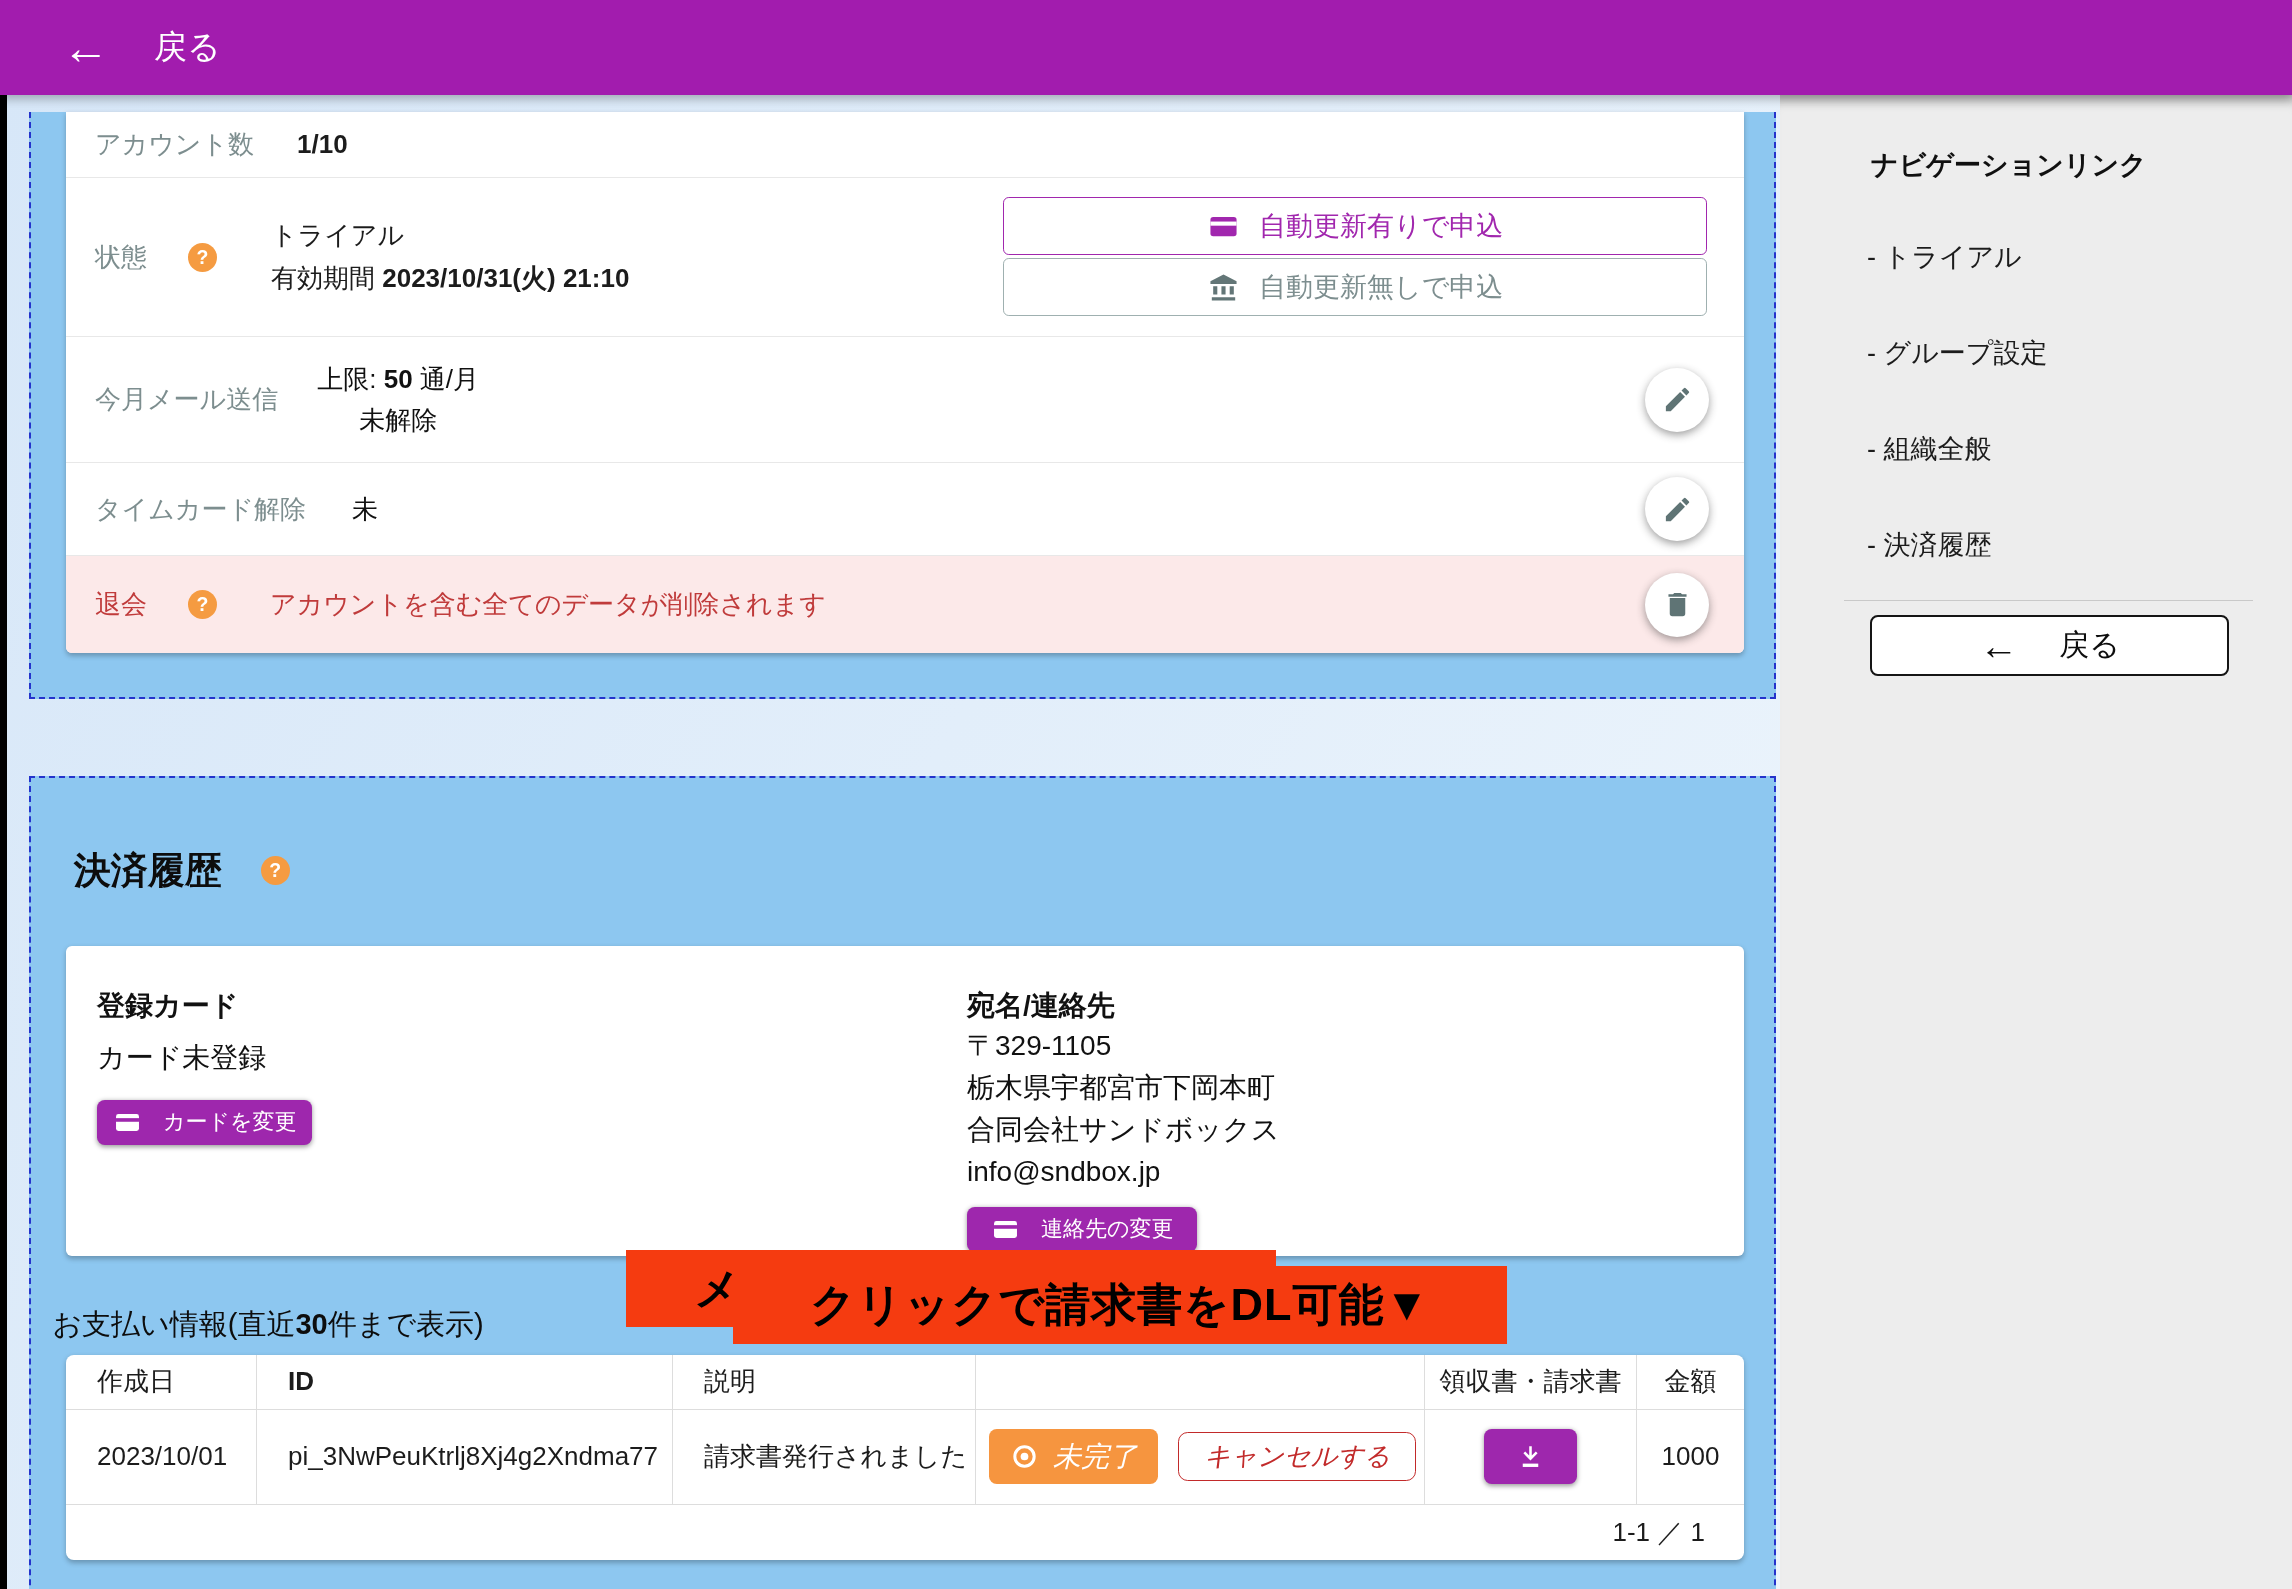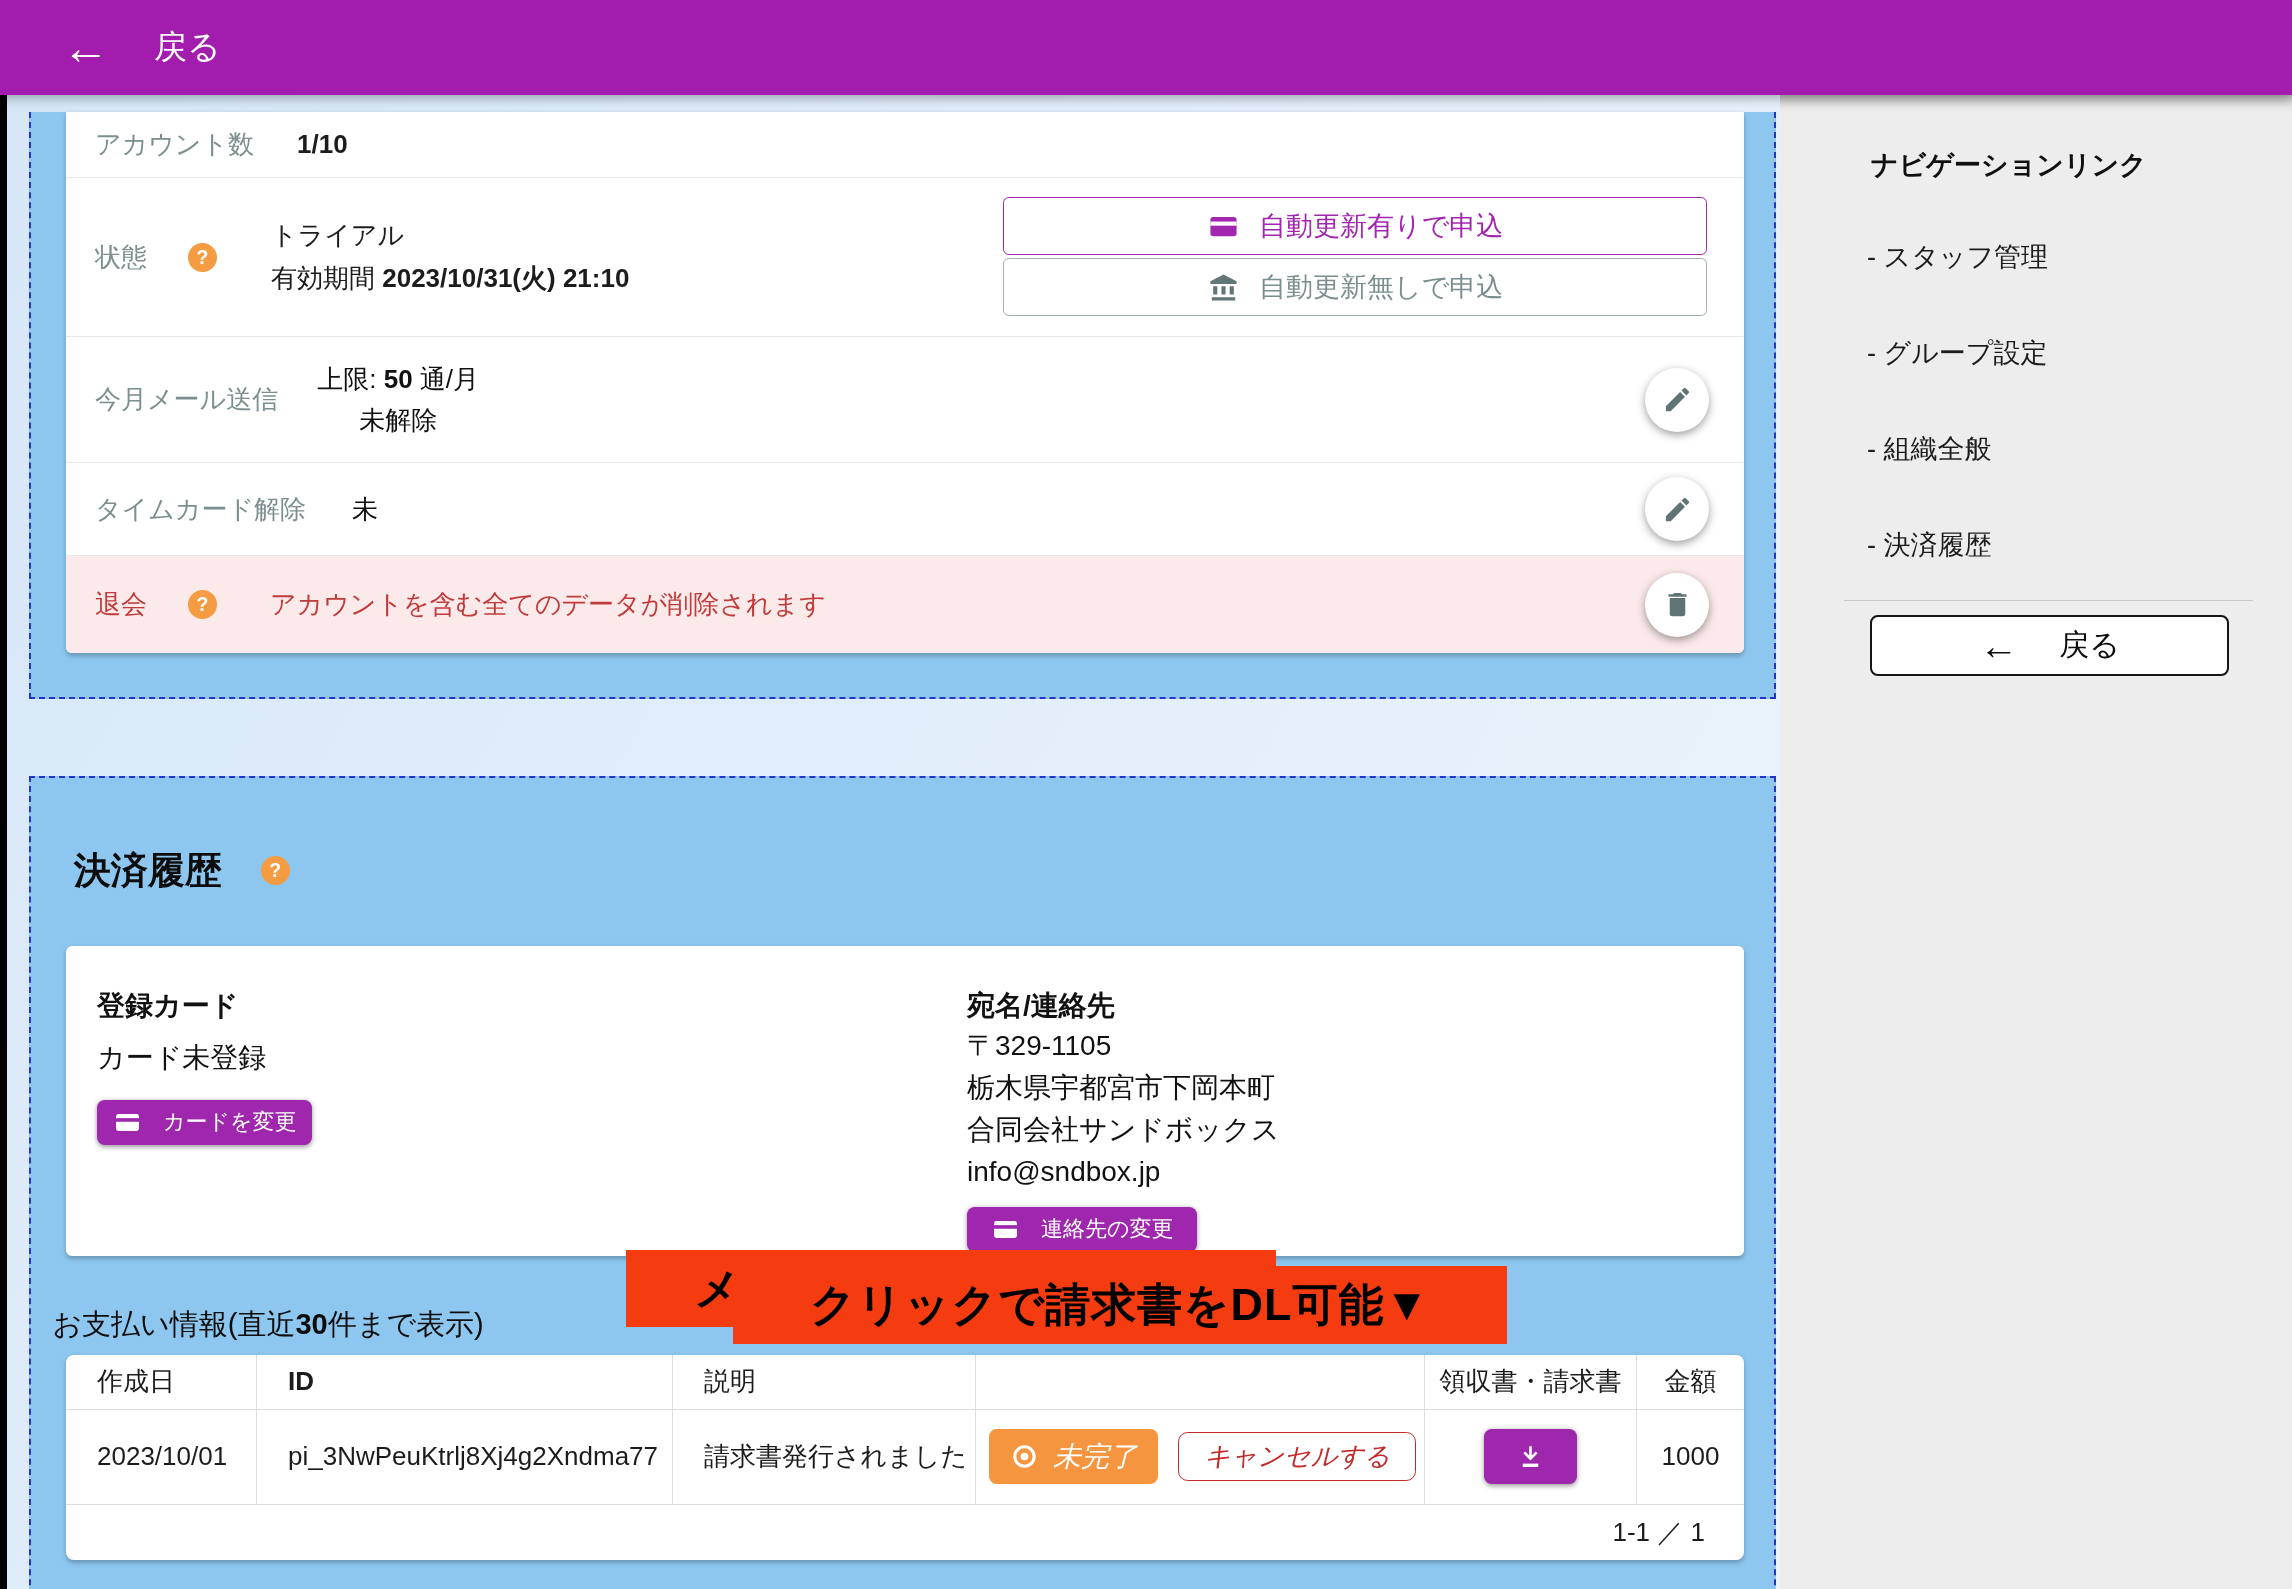--- a/index.html
+++ b/index.html
@@ -301,21 +301,21 @@
   </div>
 
 </div>
 
 <div class="ann-box" id="ann-line1">メールが届かない場合は</div>
 <div class="ann-box" id="ann-line2">クリックで請求書をDL可能▼</div>
 
 <div class="sidebar">
   <div class="side-title">ナビゲーションリンク</div>
   <ul class="side-links">
-    <li>- スタッフ管理</li>
+    <li>- トライアル</li>
     <li>- グループ設定</li>
     <li>- 組織全般</li>
     <li>- 決済履歴</li>
   </ul>
   <div class="side-divider"></div>
   <div class="side-back-btn">
     <span class="arrow">←</span>
     <span>戻る</span>
   </div>
 </div>

